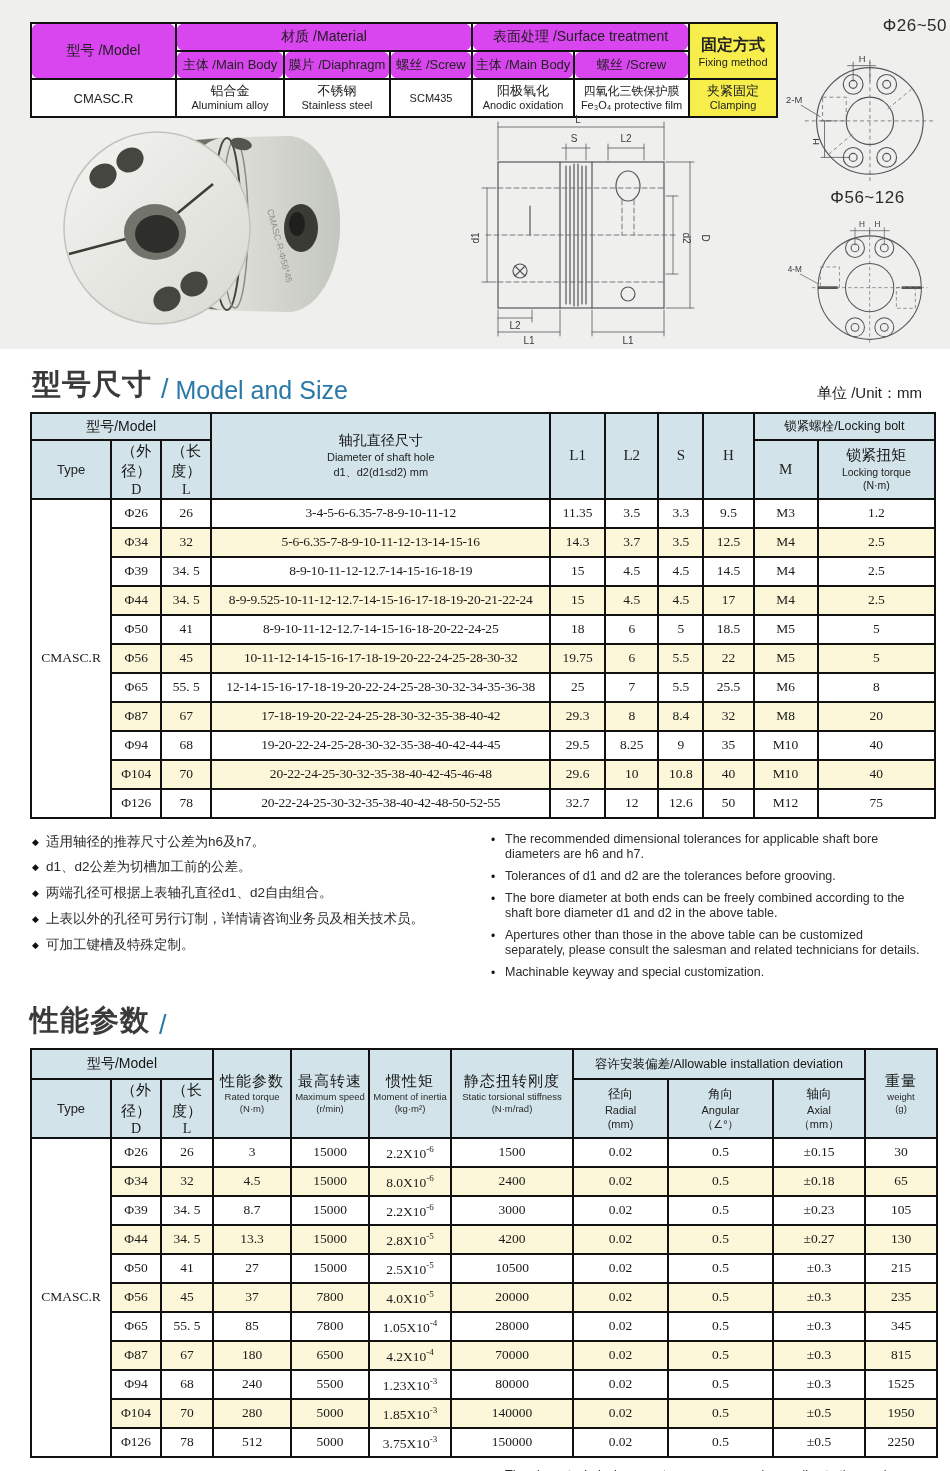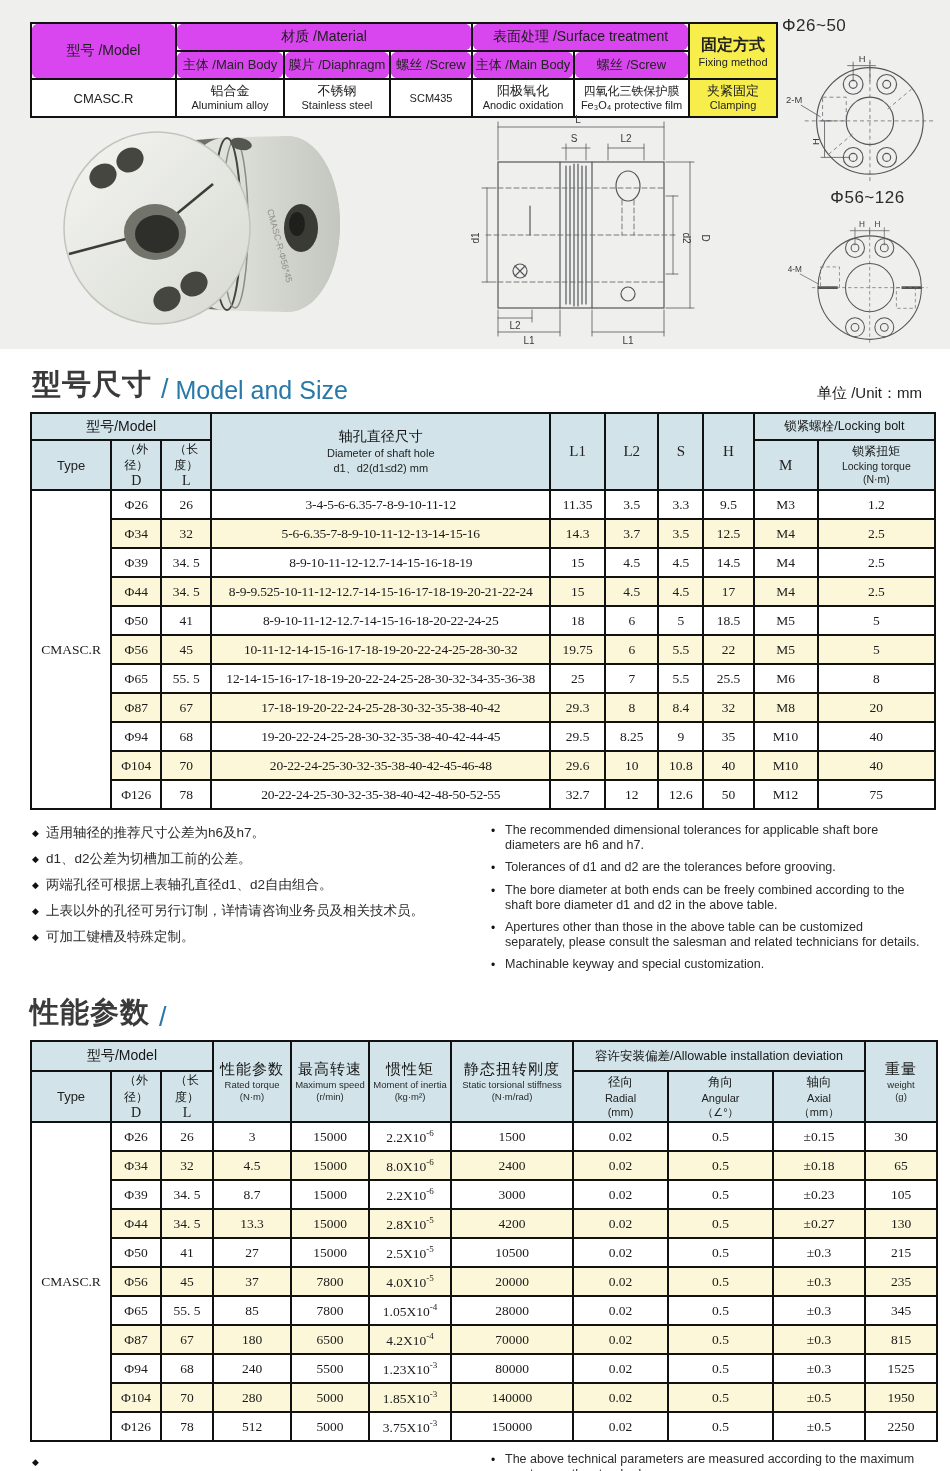--- a/index.html
+++ b/index.html
@@ -18,21 +18,21 @@
   .ylw { background: #f7ee4c !important; }
   .zl { font-size: 14px; color: #1c1c1c; }
   .zl2 { font-size: 13px; }
   .el2 { font-size: 11px; }
   .fixzh { font-size: 16px; font-weight: bold; }
   .spec .two { line-height: 1.25; }
 
   
   .photo-wrap { position: absolute; left: 45px; top: 112px; }
   .sideview-wrap { position: absolute; left: 462px; top: 108px; }
-  .front-small { position: absolute; left: 782px; top: 16px; width: 165px; text-align: left; }
+  .front-small { position: absolute; left: 782px; top: 16px; width: 165px; text-align: right; }
   .front-large { position: absolute; left: 775px; top: 188px; width: 185px; text-align: center; }
   .draw-title { font-size: 17px; color: #2b2b2b; margin-bottom: 2px; letter-spacing: .5px; }
   svg text { font-family: "Liberation Sans", "DejaVu Sans", sans-serif; }
 
   
   .sec-head { display: flex; align-items: flex-end; margin: 0 28px 0 30px; }
   .sec-head.first { padding-top: 16px; margin-left: 32px; }
   .sec-head.second { padding-top: 14px; }
   .t-zh { font-size: 29px; font-weight: 600; color: #3a3a3a; letter-spacing: 1px; }
   .t-sl { font-size: 27px; color: #2878a8; margin: 0 7px 0 9px; font-weight: 300; }
@@ -45,21 +45,21 @@
   table.dt th { background: #d2e4ea; }
   table.dt td { height: 29px; font-family: "Liberation Serif", "DejaVu Serif", serif; font-size: 13.5px; color: #1b1b1b; }
   tr.alt td { background: #fbf7d8; }
   td.typecell { background: #fff !important; font-family: "Liberation Sans", sans-serif; font-size: 14px; }
   td.bores { text-align: left; padding-left: 4px; font-size: 12.5px; letter-spacing: -0.2px; }
   .hz { font-size: 14px; color: #161616; }
   .hz-big { font-size: 15px; color: #161616; letter-spacing: 1px; }
   .he { font-size: 9.5px; color: #2a2a2a; line-height: 1.25; }
   .he2 { font-size: 11px; color: #222; line-height: 1.3; }
   .hserif { font-family: "Liberation Serif", "DejaVu Serif", serif; font-size: 15px; }
-  .hsub { font-size: 12px; color: #161616; line-height: 1.35; }
+  .hsub { font-size: 15px; color: #161616; line-height: 1.35; }
   sup { font-size: 9px; }
 
   
   .notes { display: flex; margin: 13px 28px 0 32px; }
   .notes ul { list-style: none; }
   .nzh { width: 50%; }
   .nen { width: 50%; padding-left: 14px; }
   .nzh li { font-size: 13.5px; color: #2b2b2b; line-height: 1.55; margin-bottom: 5px; display: flex; }
   .nen li { font-size: 12.5px; color: #2b2b2b; line-height: 1.2; margin-bottom: 7px; display: flex; }
   .blt { flex: 0 0 14px; font-size: 9px; padding-top: 4px; color: #111; }

